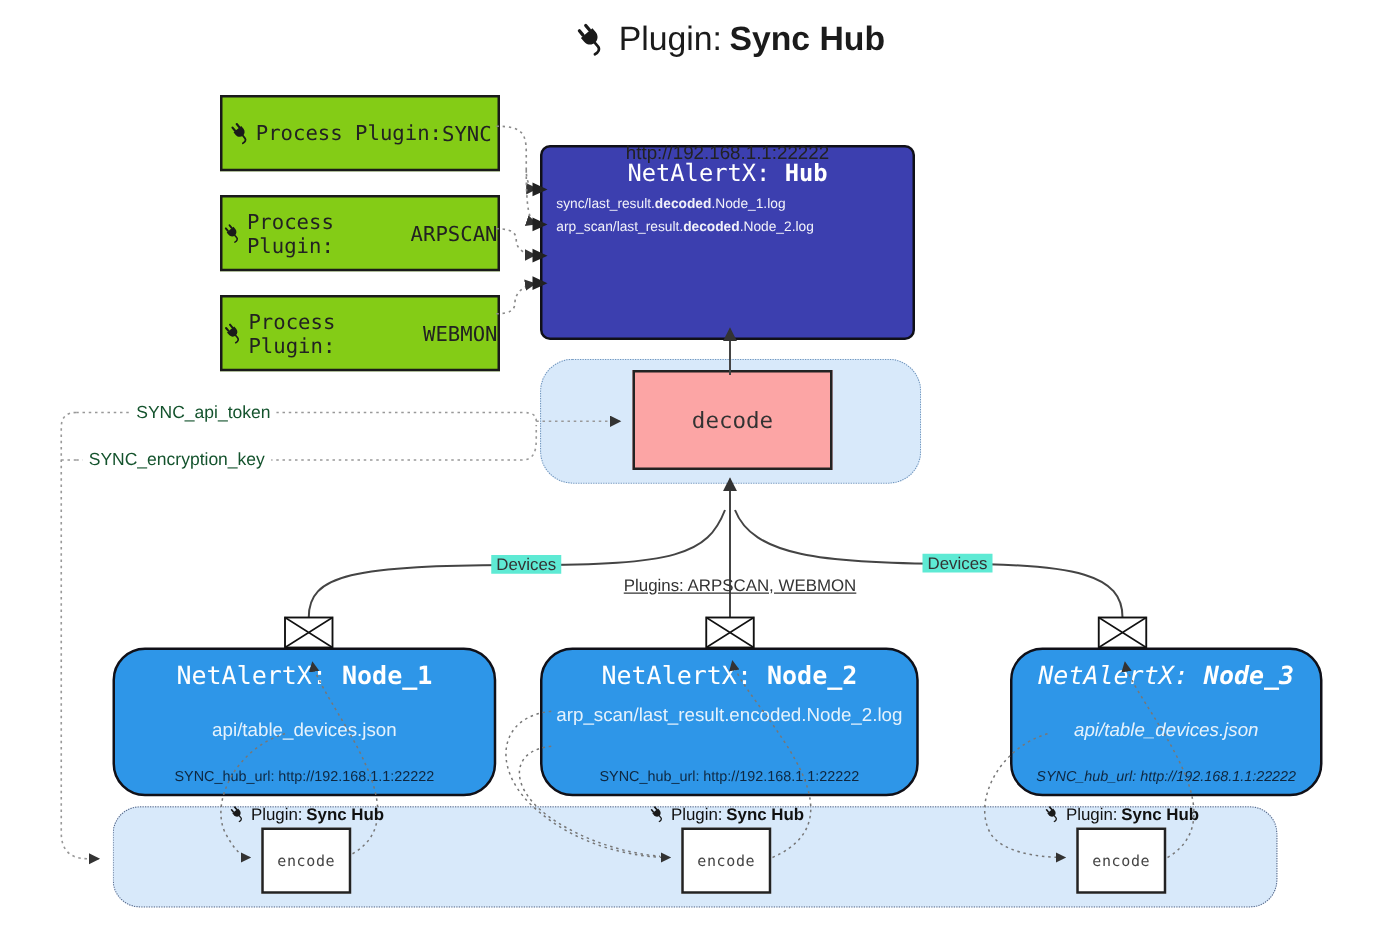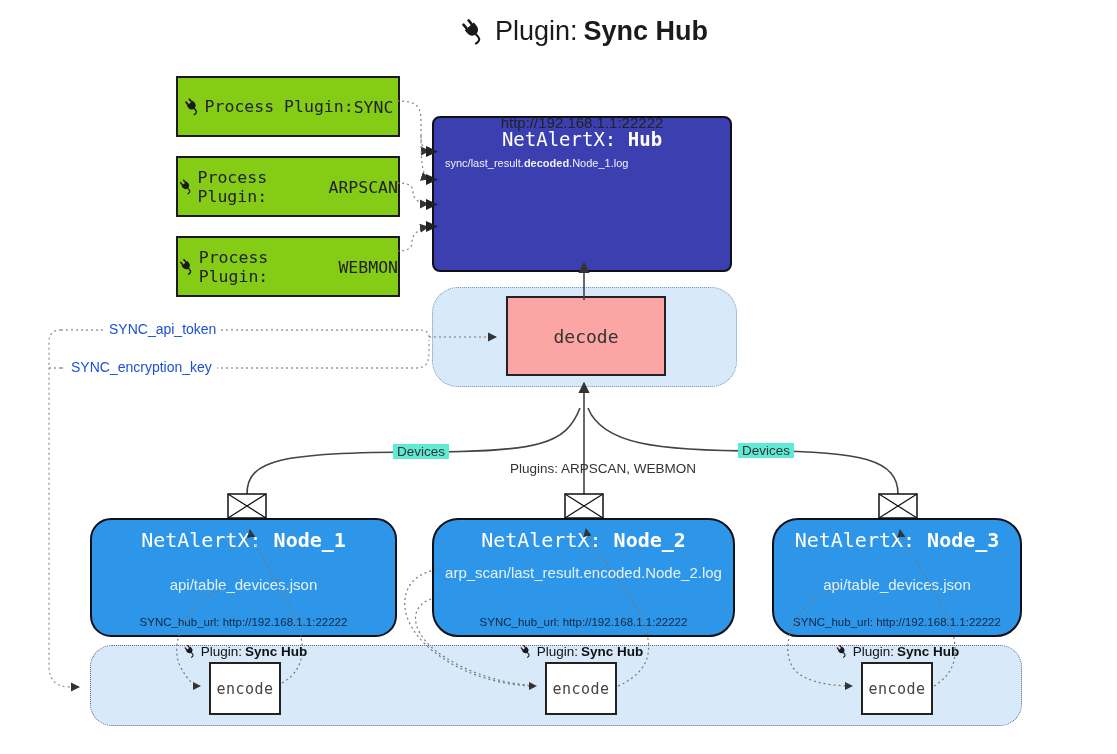--- a/index.html
+++ b/index.html
@@ -30,21 +30,21 @@
   .hub-logs{margin-top:4px;padding-left:11px;font-size:11px;line-height:1.69;color:rgba(255,255,255,.93);}
 
   
   .decode-panel{top:287px;left:432px;width:305px;height:100px;background:#D8E9FA;
        border:1.6px dotted #7296bd;border-radius:26px;box-sizing:border-box;z-index:1;}
   .decode-box{top:296px;left:506px;width:160px;height:80px;background:#fca5a5;border:2px solid #222;
        box-sizing:border-box;display:flex;align-items:center;justify-content:center;
        font-size:18px;color:#333;z-index:1;}
 
   
-  .tag{background:#fff;padding:0 5px;font-size:14px;color:#1d4ed8;z-index:3;white-space:nowrap;}
+  .tag{background:#fff;padding:0 5px;font-size:14px;color:#14532d;z-index:3;white-space:nowrap;}
 
   
   .edge-lbl{background:#5eead4;padding:0 4px;font-size:13.5px;color:#333;z-index:3;white-space:nowrap;}
   .edge-lbl.clear{background:transparent;}
 
   
   .node{top:518px;height:119px;background:#2E96E8;border:2.5px solid #101018;border-radius:26px;
         box-sizing:border-box;z-index:1;color:#fff;}
   .node-title{margin-top:8px;text-align:center;font-size:20px;}
   .node-files{text-align:center;font-size:15px;color:rgba(255,255,255,.88);}
@@ -52,21 +52,21 @@
   .node-files.double{margin-top:7px;line-height:1.85;}
   .node-url{position:absolute;bottom:7px;left:0;right:0;text-align:center;font-size:11.5px;color:#0e2740;}
 
   
   .band{top:645px;left:90px;width:932px;height:81px;background:#D8E9FA;border:1.6px dotted #5a6b8c;
         border-radius:22px;box-sizing:border-box;z-index:1;}
   .enc-label{top:644px;width:220px;text-align:center;font-size:13.5px;color:#111;z-index:3;}
   .enc-label .inner{display:inline-flex;align-items:center;gap:3px;}
   .enc-label .plug{width:15px;height:15px;}
   .enc-box{top:662px;width:72px;height:53px;background:#fff;border:2px solid #222;box-sizing:border-box;
-        display:flex;align-items:center;justify-content:center;font-size:15px;letter-spacing:.5px;
+        display:flex;align-items:center;justify-content:center;font-size:12px;letter-spacing:.5px;
         color:#444;z-index:1;}
 
   svg.connectors{position:absolute;top:0;left:0;z-index:2;pointer-events:none;}
   .defs-holder{position:absolute;width:0;height:0;overflow:hidden;}
 </style>
 </head>
 <body>
 
 <svg class="defs-holder" aria-hidden="true">
   <defs>
@@ -106,41 +106,42 @@
         </svg>
       <span>Process Plugin:</span>
       </div>
     <div class="name">WEBMON</div>
   </div>
 
   <div class="abs hub">
     <div class="hub-title mono"><span>NetAlertX: </span><span class="b">Hub</span></div>
     <div class="hub-logs">
       <div><span>sync/last_result.</span><span class="b">decoded</span><span>.Node_1.log</span></div>
+      <div><span>arp_scan/last_result.</span><span class="b">decoded</span><span>.Node_2.log</span></div>
     </div>
   </div>
 
   <div class="abs decode-panel"></div>
   <div class="abs decode-box mono">
       <span>decode</span>
     </div>
 
-  <div class="abs node" style="left:90px;width:307px;border-radius:21px;">
+  <div class="abs node" style="left:90px;width:307px;">
     <div class="node-title mono"><span>NetAlertX: </span><span class="b">Node_1</span></div>
     <div class="node-files single">api/table_devices.json</div>
     <div class="node-url">SYNC_hub_url: http://192.168.1.1:22222</div>
   </div>
   <div class="abs node" style="left:432px;width:303px;">
     <div class="node-title mono"><span>NetAlertX: </span><span class="b">Node_2</span></div>
     <div class="node-files double">
       <div>arp_scan/last_result.encoded.Node_2.log</div>
     </div>
     <div class="node-url">SYNC_hub_url: http://192.168.1.1:22222</div>
   </div>
-  <div class="abs node" style="left:772px;width:250px;">
+  <div class="abs node" style="left:808px;width:250px;font-style:italic;">
     <div class="node-title mono"><span>NetAlertX: </span><span class="b">Node_3</span></div>
     <div class="node-files single">api/table_devices.json</div>
     <div class="node-url">SYNC_hub_url: http://192.168.1.1:22222</div>
   </div>
 
   <div class="abs band"></div>
   <div class="abs enc-box mono" style="left:209px;">
       <span>encode</span>
     </div>
   <div class="abs enc-box mono" style="left:545px;">
@@ -222,21 +223,21 @@
         <span class="b">Sync Hub</span>
       </span>
   </div>
 
   <div class="abs hub-url">http://192.168.1.1:22222</div>
 
   <div class="abs tag" style="top:321px;left:104px;">SYNC_api_token</div>
   <div class="abs tag" style="top:359px;left:66px;">SYNC_encryption_key</div>
 
   <div class="abs edge-lbl" style="top:444px;left:393px;">Devices</div>
-  <div class="abs edge-lbl clear" style="top:461px;left:506px;">Plugins: ARPSCAN, WEBMON</div>
+  <div class="abs edge-lbl clear" style="top:461px;left:495px;text-decoration:underline;">Plugins: ARPSCAN, WEBMON</div>
   <div class="abs edge-lbl" style="top:443px;left:738px;">Devices</div>
 
   <div class="abs enc-label" style="left:135px;">
     <span class="inner">
         <svg class="plug" viewBox="0 0 24 24">
           <use href="#plug-def"></use>
         </svg>
         <span>Plugin: </span>
         <span class="b">Sync Hub</span>
       </span>

